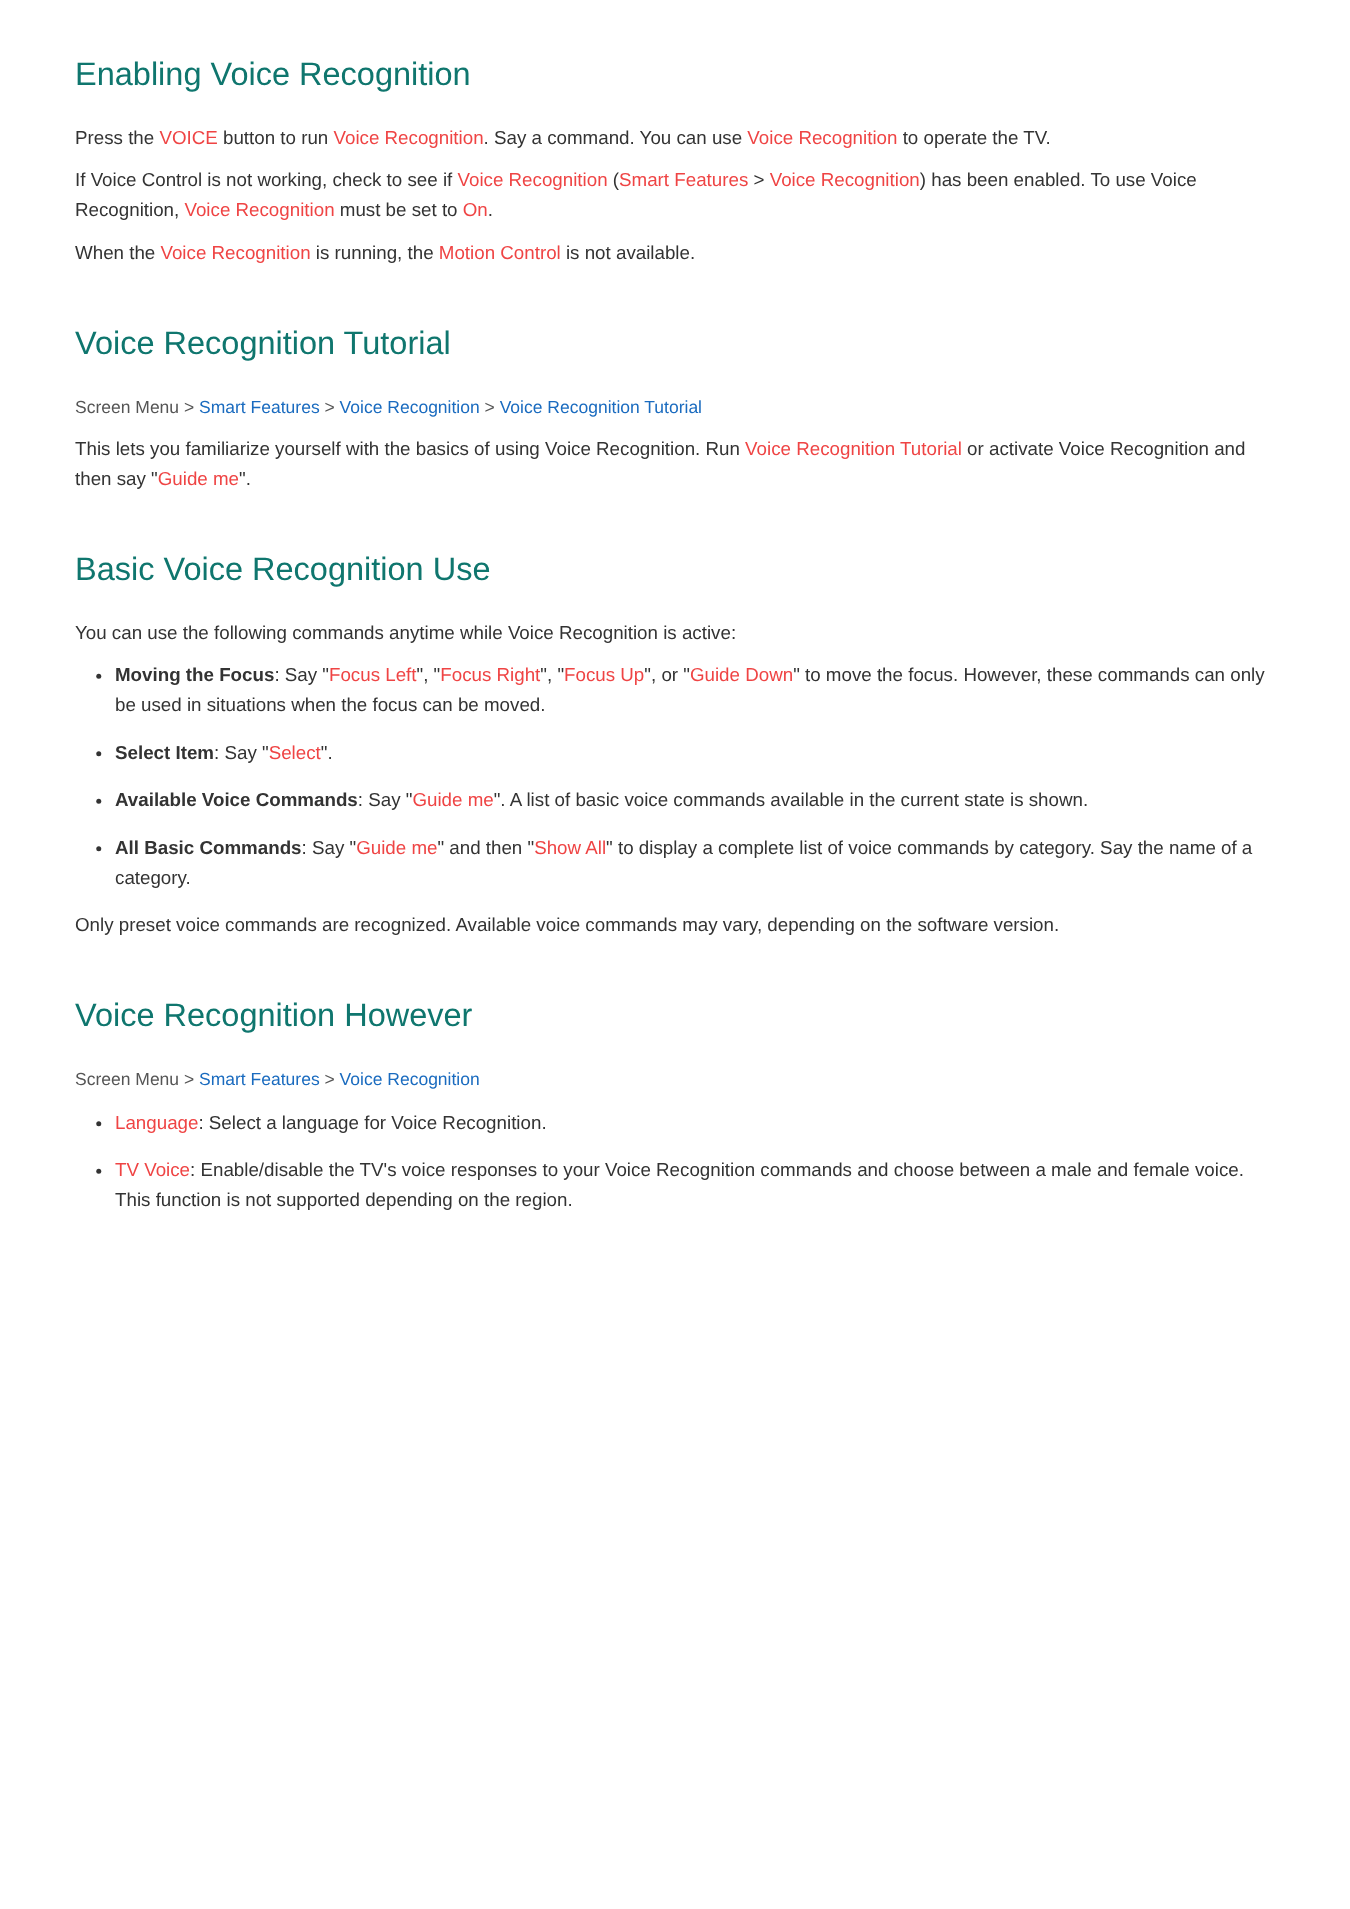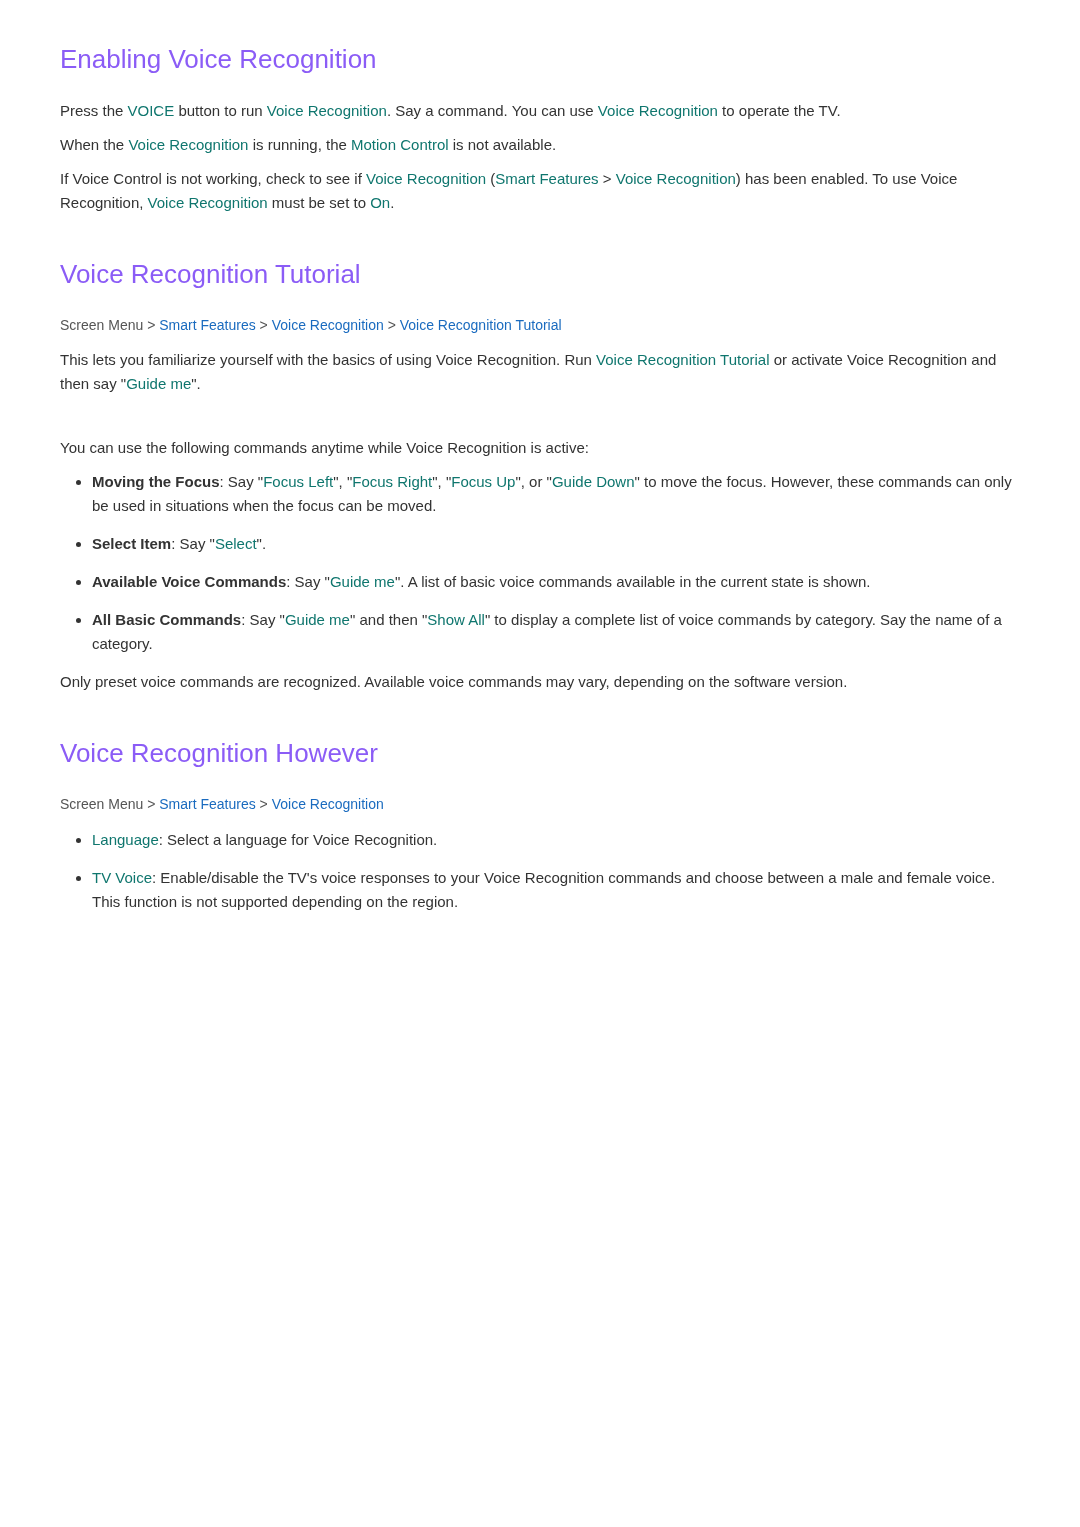--- a/index.html
+++ b/index.html
@@ -17,28 +17,28 @@
       padding: 40px 60px;
       max-width: 1080px;
     }
 
     .section {
       margin-bottom: 40px;
     }
 
     .section-title {
       font-size: 26px;
-      color: #8b5cf6;
+      color: #0f766e;
       font-weight: normal;
       margin-bottom: 16px;
       padding-bottom: 4px;
     }
 
     .link {
-      color: #0f766e;
+      color: #ef4444;
       text-decoration: none;
     }
 
     p {
       margin-bottom: 10px;
       line-height: 1.6;
     }
 
     .breadcrumb {
       font-size: 14px;
@@ -69,41 +69,42 @@
 <body>
 
 <div class="section">
   <h1 class="section-title">Enabling Voice Recognition</h1>
 
   <p>
     Press the <a class="link">VOICE</a> button to run <a class="link">Voice Recognition</a>. Say a command. You can use <a class="link">Voice Recognition</a> to operate the TV.
   </p>
 
   <p>
-    When the <a class="link">Voice Recognition</a> is running, the <a class="link">Motion Control</a> is not available.
+    If Voice Control is not working, check to see if <a class="link">Voice Recognition</a> (<a class="link">Smart Features</a> &gt; <a class="link">Voice Recognition</a>) has been enabled. To use Voice Recognition, <a class="link">Voice Recognition</a> must be set to <a class="link">On</a>.
   </p>
 
   <p>
-    If Voice Control is not working, check to see if <a class="link">Voice Recognition</a> (<a class="link">Smart Features</a> &gt; <a class="link">Voice Recognition</a>) has been enabled. To use Voice Recognition, <a class="link">Voice Recognition</a> must be set to <a class="link">On</a>.
+    When the <a class="link">Voice Recognition</a> is running, the <a class="link">Motion Control</a> is not available.
   </p>
 </div>
 
 <div class="section">
   <h2 class="section-title">Voice Recognition Tutorial</h2>
 
   <p class="breadcrumb">
     Screen Menu &gt; <a class="link">Smart Features</a> &gt; <a class="link">Voice Recognition</a> &gt; <a class="link">Voice Recognition Tutorial</a>
   </p>
 
   <p>
     This lets you familiarize yourself with the basics of using Voice Recognition. Run <a class="link">Voice Recognition Tutorial</a> or activate Voice Recognition and then say "<a class="link">Guide me</a>".
   </p>
 </div>
 
 <div class="section">
+  <h2 class="section-title">Basic Voice Recognition Use</h2>
 
   <p>You can use the following commands anytime while Voice Recognition is active:</p>
 
   <ul>
     <li>
       <span class="bold">Moving the Focus</span>: Say "<a class="link">Focus Left</a>", "<a class="link">Focus Right</a>", "<a class="link">Focus Up</a>", or "<a class="link">Guide Down</a>" to move the focus. However, these commands can only be used in situations when the focus can be moved.
     </li>
     <li>
       <span class="bold">Select Item</span>: Say "<a class="link">Select</a>".
     </li>

